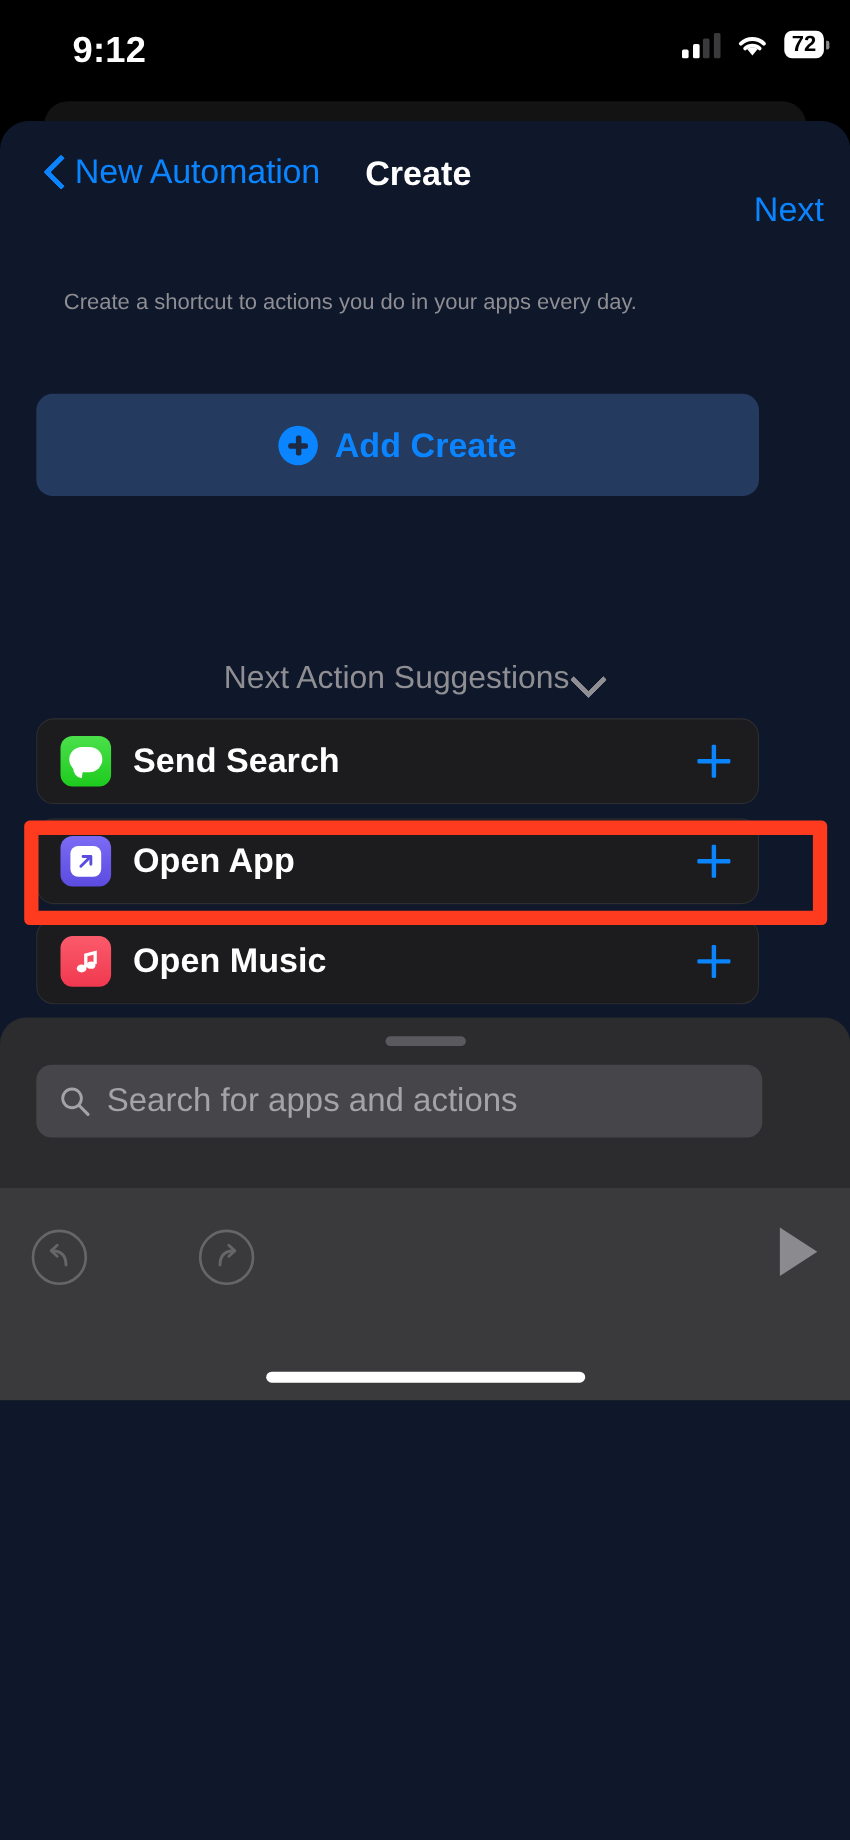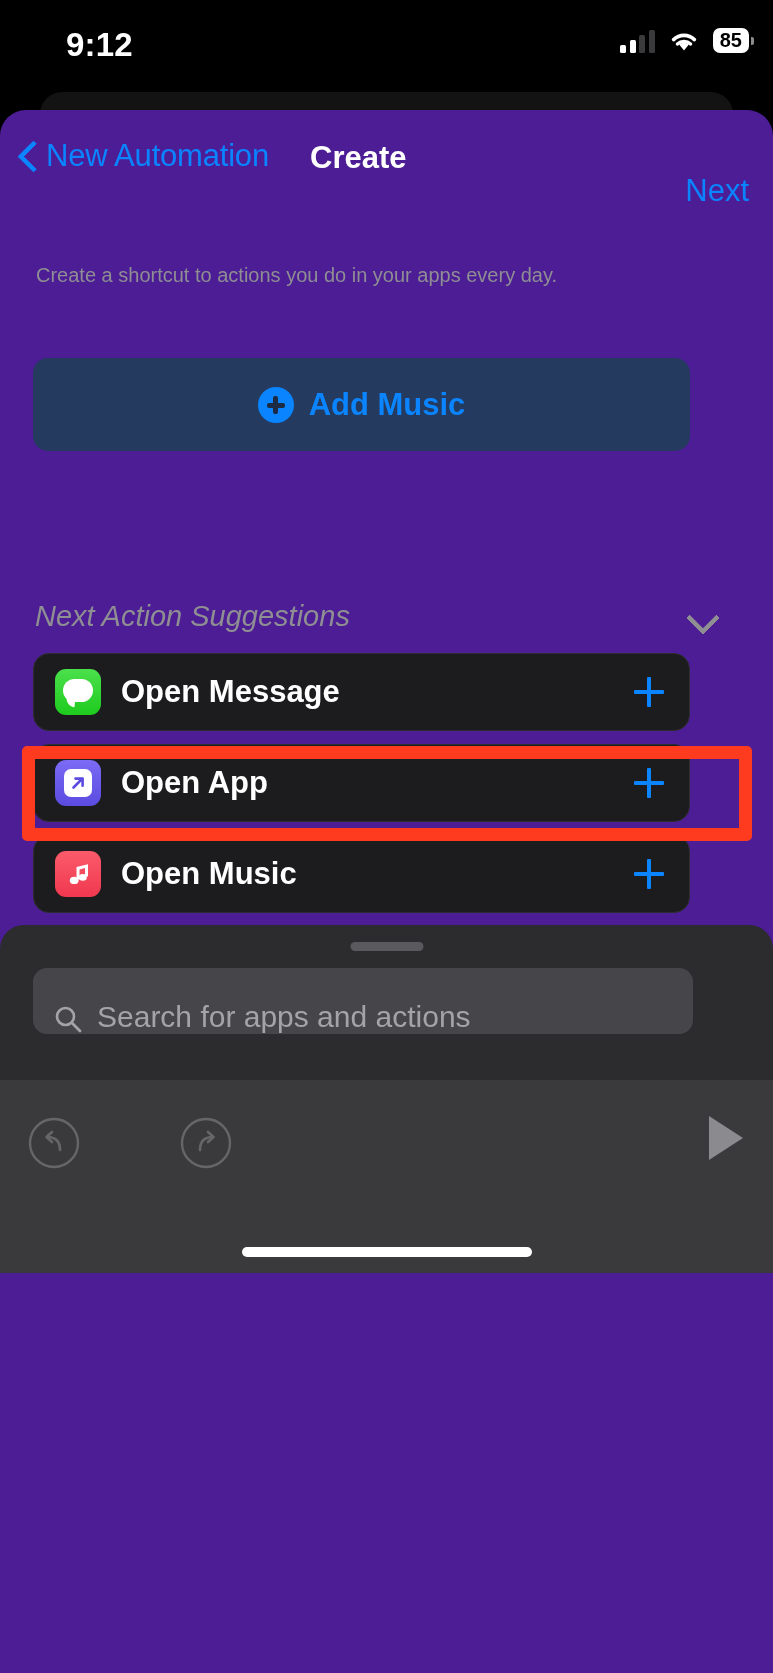--- a/index.html
+++ b/index.html
@@ -46,23 +46,24 @@
     opacity:.55;
   }
 
   
   .card-behind{
     position:absolute; left:40px; top:92px; width:693px; height:40px;
     background:#131314; border-radius:22px 22px 0 0;
   }
   .sheet{
     position:absolute; left:0; top:110px; width:773px; height:1563px;
-    background:#4c1d95;
+    background:#0f172a;
     border-radius:26px 26px 0 0;
     overflow:hidden;
+    padding-left:22px;
   }
 
   
   .navbar{
     position:relative; height:100px; width:100%;
   }
   .nav-back{
     position:absolute; left:18px; top:28px;
     display:flex; align-items:center; gap:8px;
     color:#0a84ff;
@@ -110,21 +111,21 @@
   .plus-circle:before, .plus-circle:after{
     content:""; position:absolute; background:#1c2a44; border-radius:2px;
   }
   .plus-circle:before{ left:9px; top:16px; width:18px; height:5px; }
   .plus-circle:after{ left:15.5px; top:9px; width:5px; height:18px; }
   .add-action-label{ font-size:31px; font-weight:bold; color:#0a84ff; }
 
   
   .sugg-header{
     position:absolute; left:35px; top:490px; width:703px;
-    display:flex; align-items:center; justify-content:space-between;font-style:italic;
+    display:flex; align-items:center; justify-content:center;
   }
   .sugg-title{ font-size:29px; color:#8e8e93; font-weight:500; }
   .chev-down{ width:34px; height:22px; position:relative; margin-right:18px; }
   .chev-down:before{
     content:""; position:absolute; left:5px; top:0px;
     width:19px; height:19px;
     border-right:5px solid #8e8e93; border-bottom:5px solid #8e8e93;
     transform:rotate(45deg); border-radius:2px;
   }
 
@@ -195,21 +196,21 @@
     border-radius:24px 24px 0 0;
     overflow:hidden;
   }
   .grabber{
     position:absolute; left:50%; top:17px; transform:translateX(-50%);
     width:73px; height:9px; border-radius:5px; background:#5a5a5e;
   }
   .searchbar{
     position:absolute; left:33px; top:43px; width:660px; height:66px;
     background:#46464a; border-radius:14px;
-    display:flex; align-items:flex-end;
+    display:flex; align-items:center;
   }
   .search-icon{ width:30px; height:30px; margin-left:20px; flex:0 0 auto; }
   .search-placeholder{
     margin-left:14px; font-size:30px; color:#a3a3a8;
   }
   .toolbar{
     position:absolute; left:0; top:155px; width:773px; height:193px;
     background:#3a3a3c;
   }
   .tb-icon{
@@ -244,54 +245,54 @@
           <i></i>
           <i></i>
       </span>
       <span class="wifi">
         <svg width="32" height="24" viewBox="0 0 32 24">
           <path d="M16 21.5 L11.2 15.6 A7.6 7.6 0 0 1 20.8 15.6 Z" fill="#fff"></path>
           <path d="M5.6 10.6 A15 15 0 0 1 26.4 10.6" stroke="#fff" stroke-width="3.6" fill="none" stroke-linecap="round"></path>
           <path d="M9.4 15.0 A10 10 0 0 1 22.6 15.0" stroke="#fff" stroke-width="3.4" fill="none" stroke-linecap="round"></path>
         </svg>
       </span>
-      <span class="battery">85</span>
+      <span class="battery">72</span>
     </div>
   </div>
 
   <div class="card-behind"></div>
 
   <div class="sheet">
 
     <div class="navbar">
       <div class="nav-back">
         <span class="chev-back"></span>
         <span class="nav-back-label">New Automation</span>
       </div>
       <div class="nav-title">Create</div>
       <div class="nav-next">Next</div>
     </div>
 
     <div class="intro">Create a shortcut to actions you do in your apps every day.</div>
 
     <div class="add-action">
       <span class="plus-circle"></span>
-      <span class="add-action-label">Add Music</span>
+      <span class="add-action-label">Add Create</span>
     </div>
 
     <div class="sugg-header">
       <span class="sugg-title">Next Action Suggestions</span>
       <span class="chev-down"></span>
     </div>
 
     <div class="sugg-list">
 
       <div class="sugg-row">
         <span class="sugg-icon ic-message"></span>
-        <span class="sugg-label">Open Message</span>
+        <span class="sugg-label">Send Search</span>
         <span class="sugg-plus"></span>
       </div>
 
       <div class="sugg-row">
         <span class="sugg-icon ic-openapp">
           <span class="inner"></span>
           <svg class="arr" viewBox="0 0 16 16">
             <path d="M3.5 12.5 L12 4" stroke="#5b4be0" stroke-width="2.6" stroke-linecap="round"></path>
             <path d="M5.5 3.6 L12.6 3.6 L12.6 10.7" stroke="#5b4be0" stroke-width="2.6" fill="none" stroke-linecap="round" stroke-linejoin="round"></path>
           </svg>

